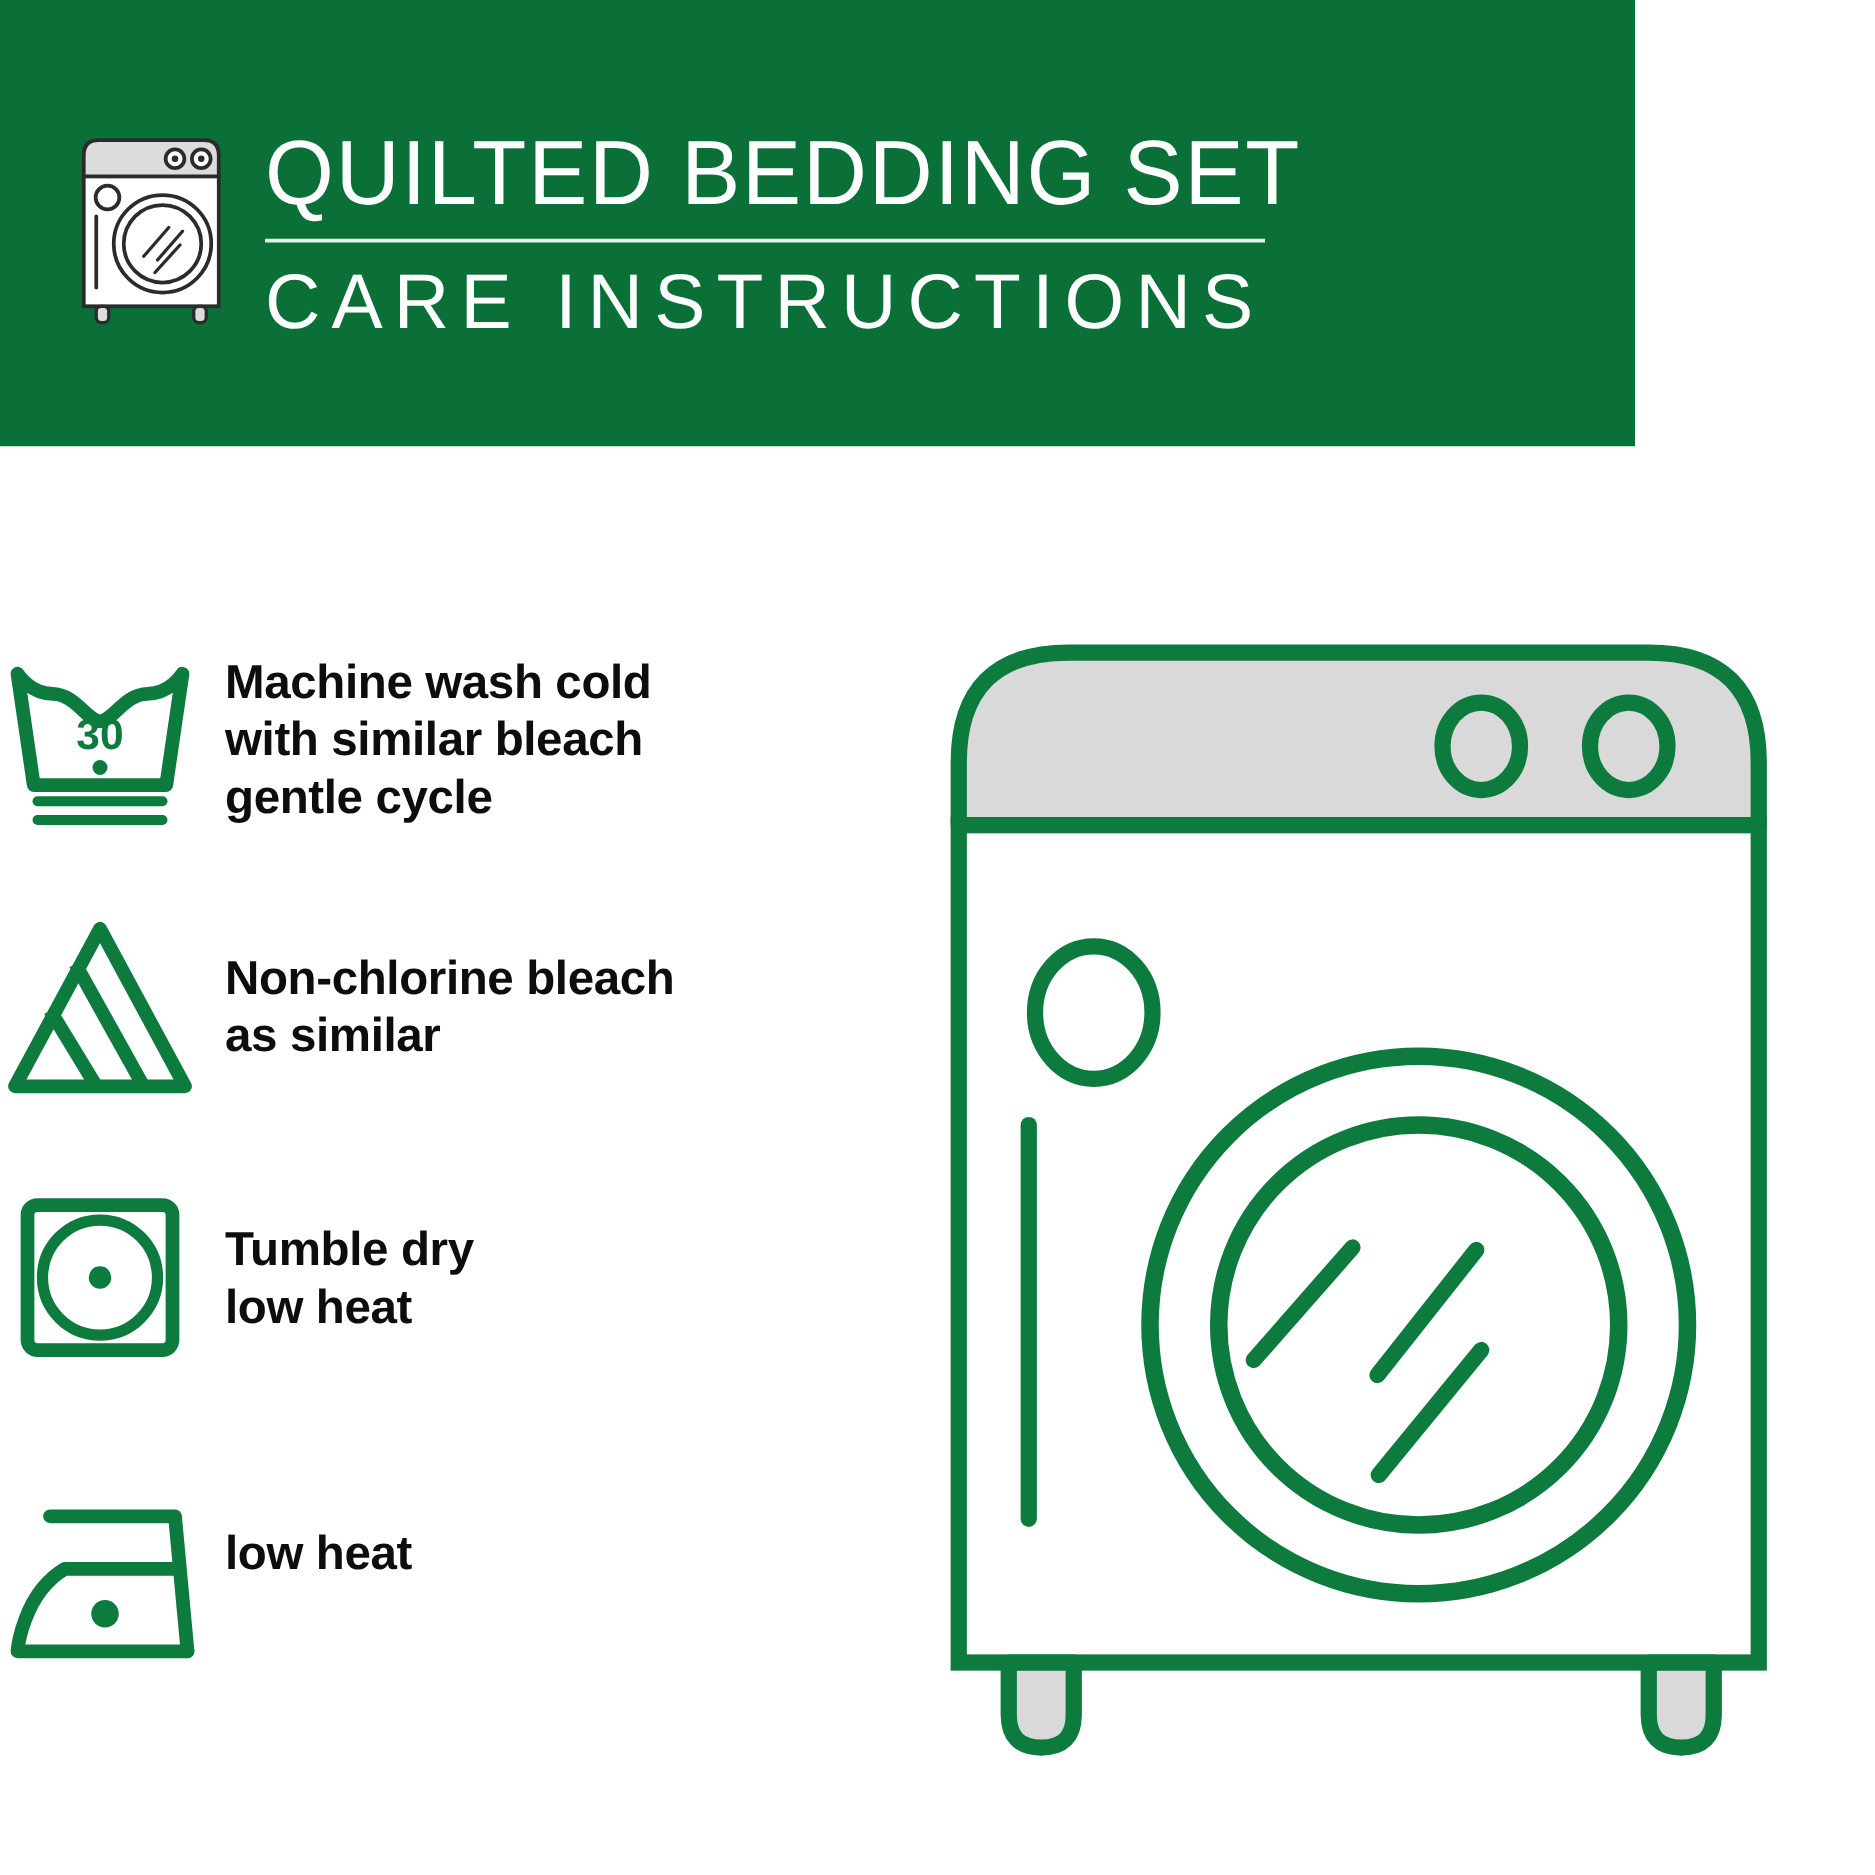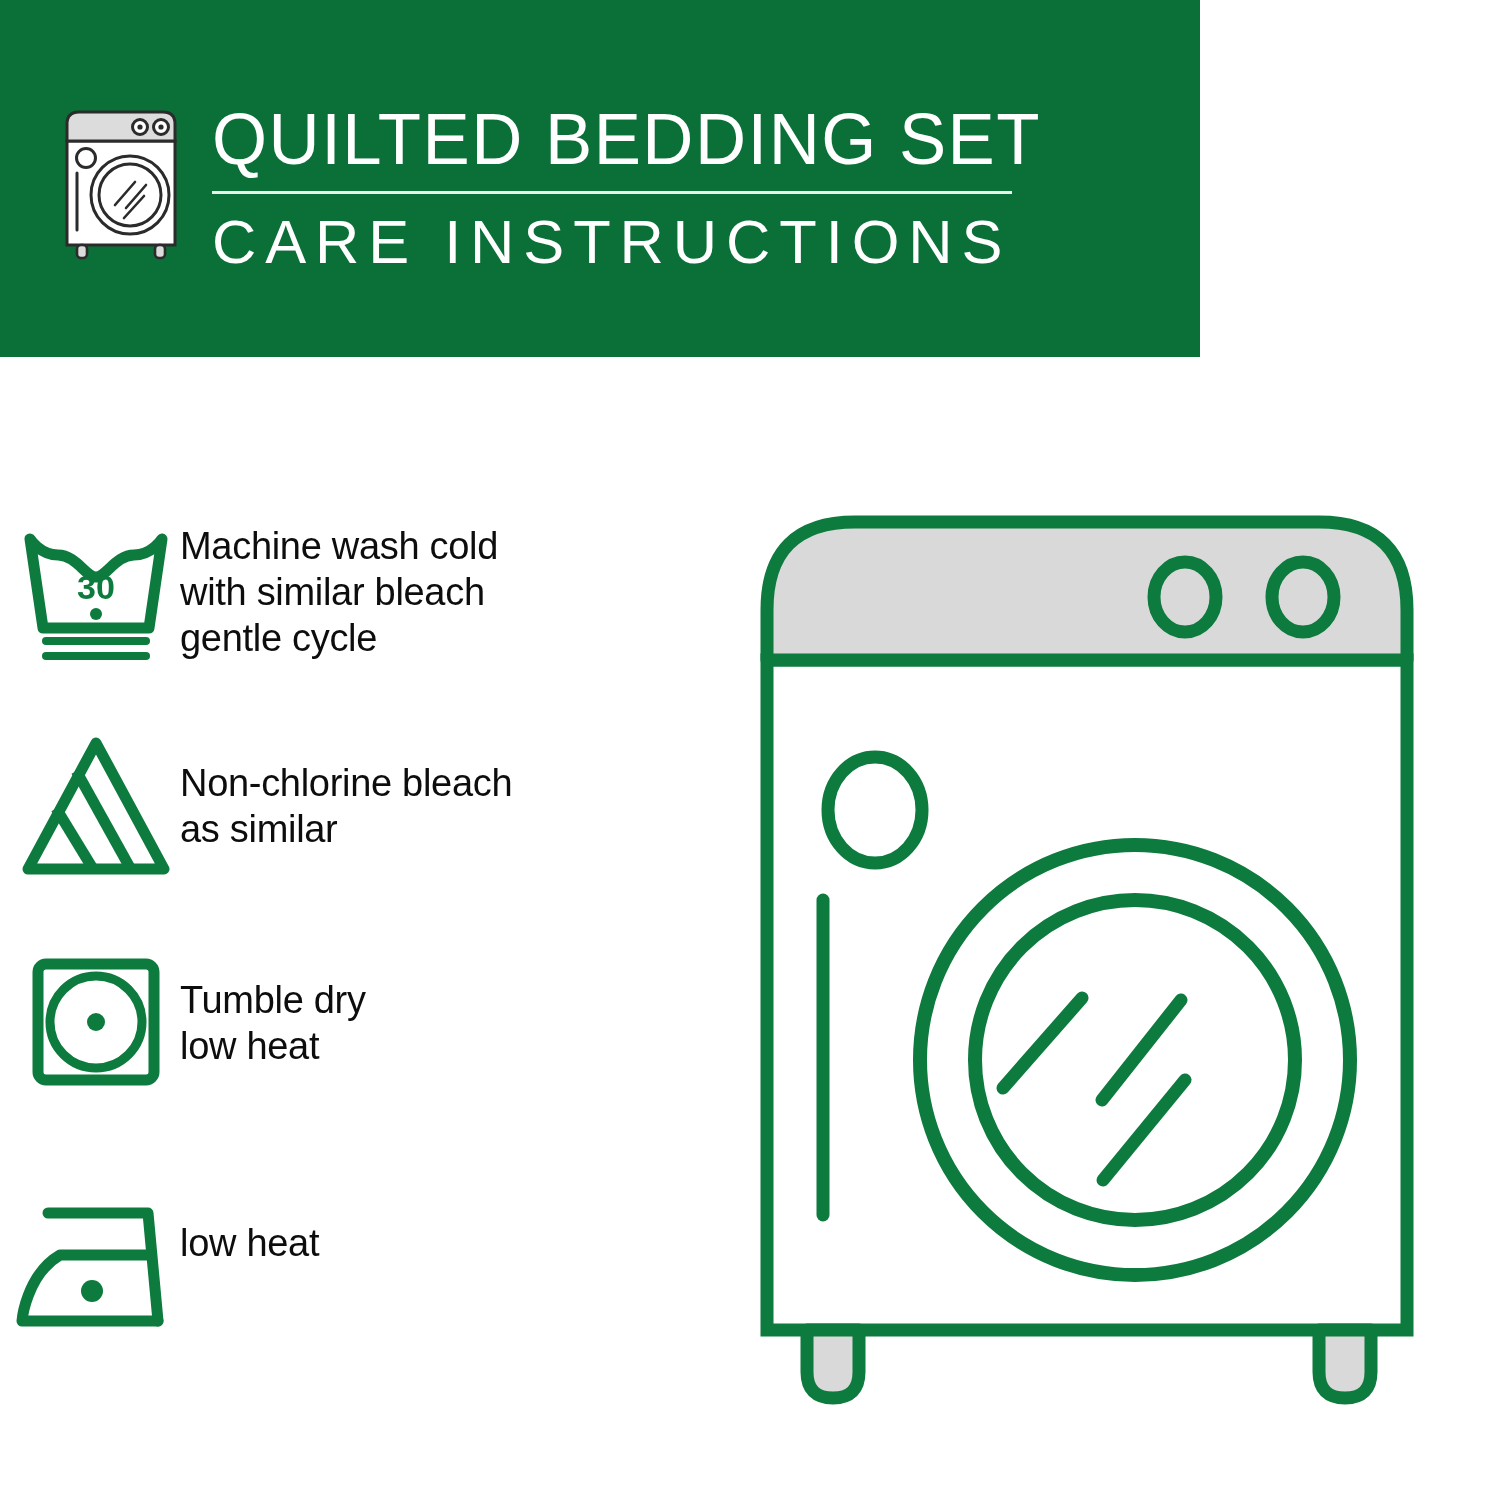--- a/index.html
+++ b/index.html
@@ -16,21 +16,21 @@
     width: 1500px;
     height: 1500px;
     background: #ffffff;
   }
 
   
   .header {
     position: absolute;
     left: 0;
     top: 0;
-    width: 1200px;
+    width: 1308px;
     height: 357px;
     background: #0a7038;
     display: flex;
     align-items: flex-start;
   }
 
   .header-icon {
     position: absolute;
     left: 62px;
     top: 108px;
@@ -98,30 +98,29 @@
   .care-row.r1 { top: 373px; }
   .care-row.r2 { top: 590px; }
   .care-row.r3 { top: 835px; }
 
   .care-symbol {
     width: 180px;
     min-width: 180px;
     height: 150px;
     display: flex;
     align-items: center;
-    justify-content: center;
-    padding-left: 12px;
+    justify-content: flex-start;
   }
 
   .care-text {
     font-family: "Liberation Sans", sans-serif;
     font-size: 38px;
     line-height: 46px;
     color: #0d0d0d;
-    font-weight: 400;
+    font-weight: 700;
     letter-spacing: -0.3px;
     padding-top: 8px;
   }
 
   .care-row.r0 .care-text { padding-top: 6px; }
   .care-row.r1 .care-text { padding-top: 30px; }
   .care-row.r2 .care-text { padding-top: 30px; }
   .care-row.r3 .care-text { padding-top: 28px; }
 
   

